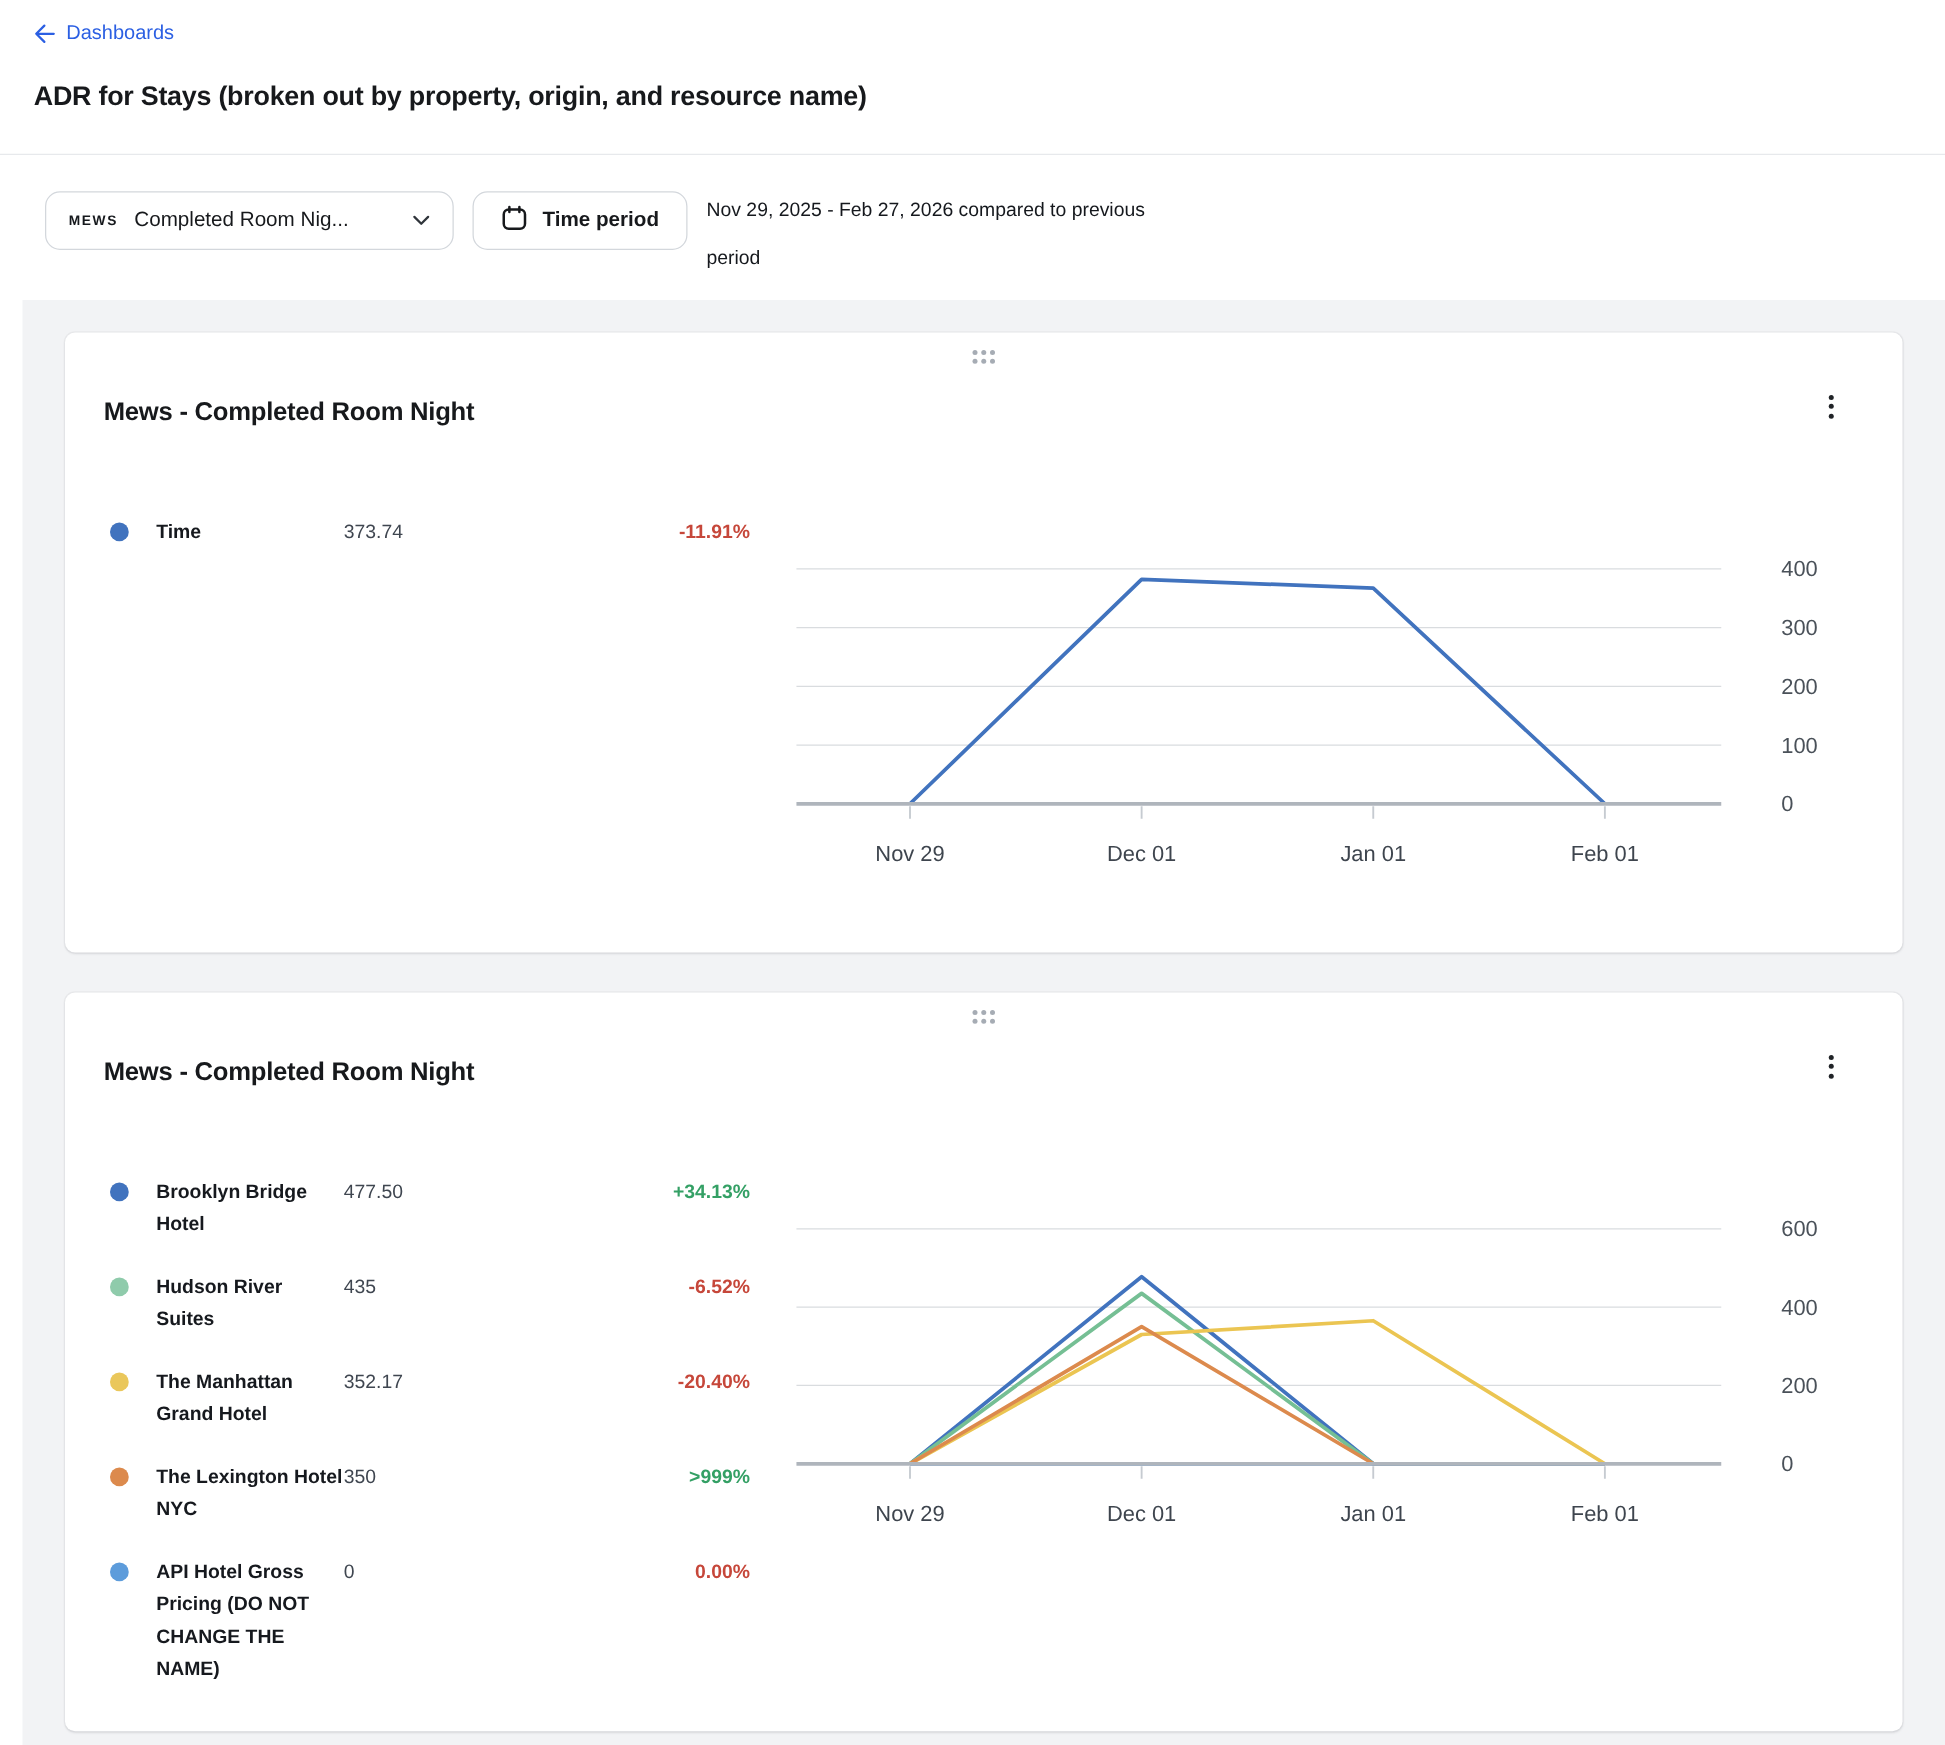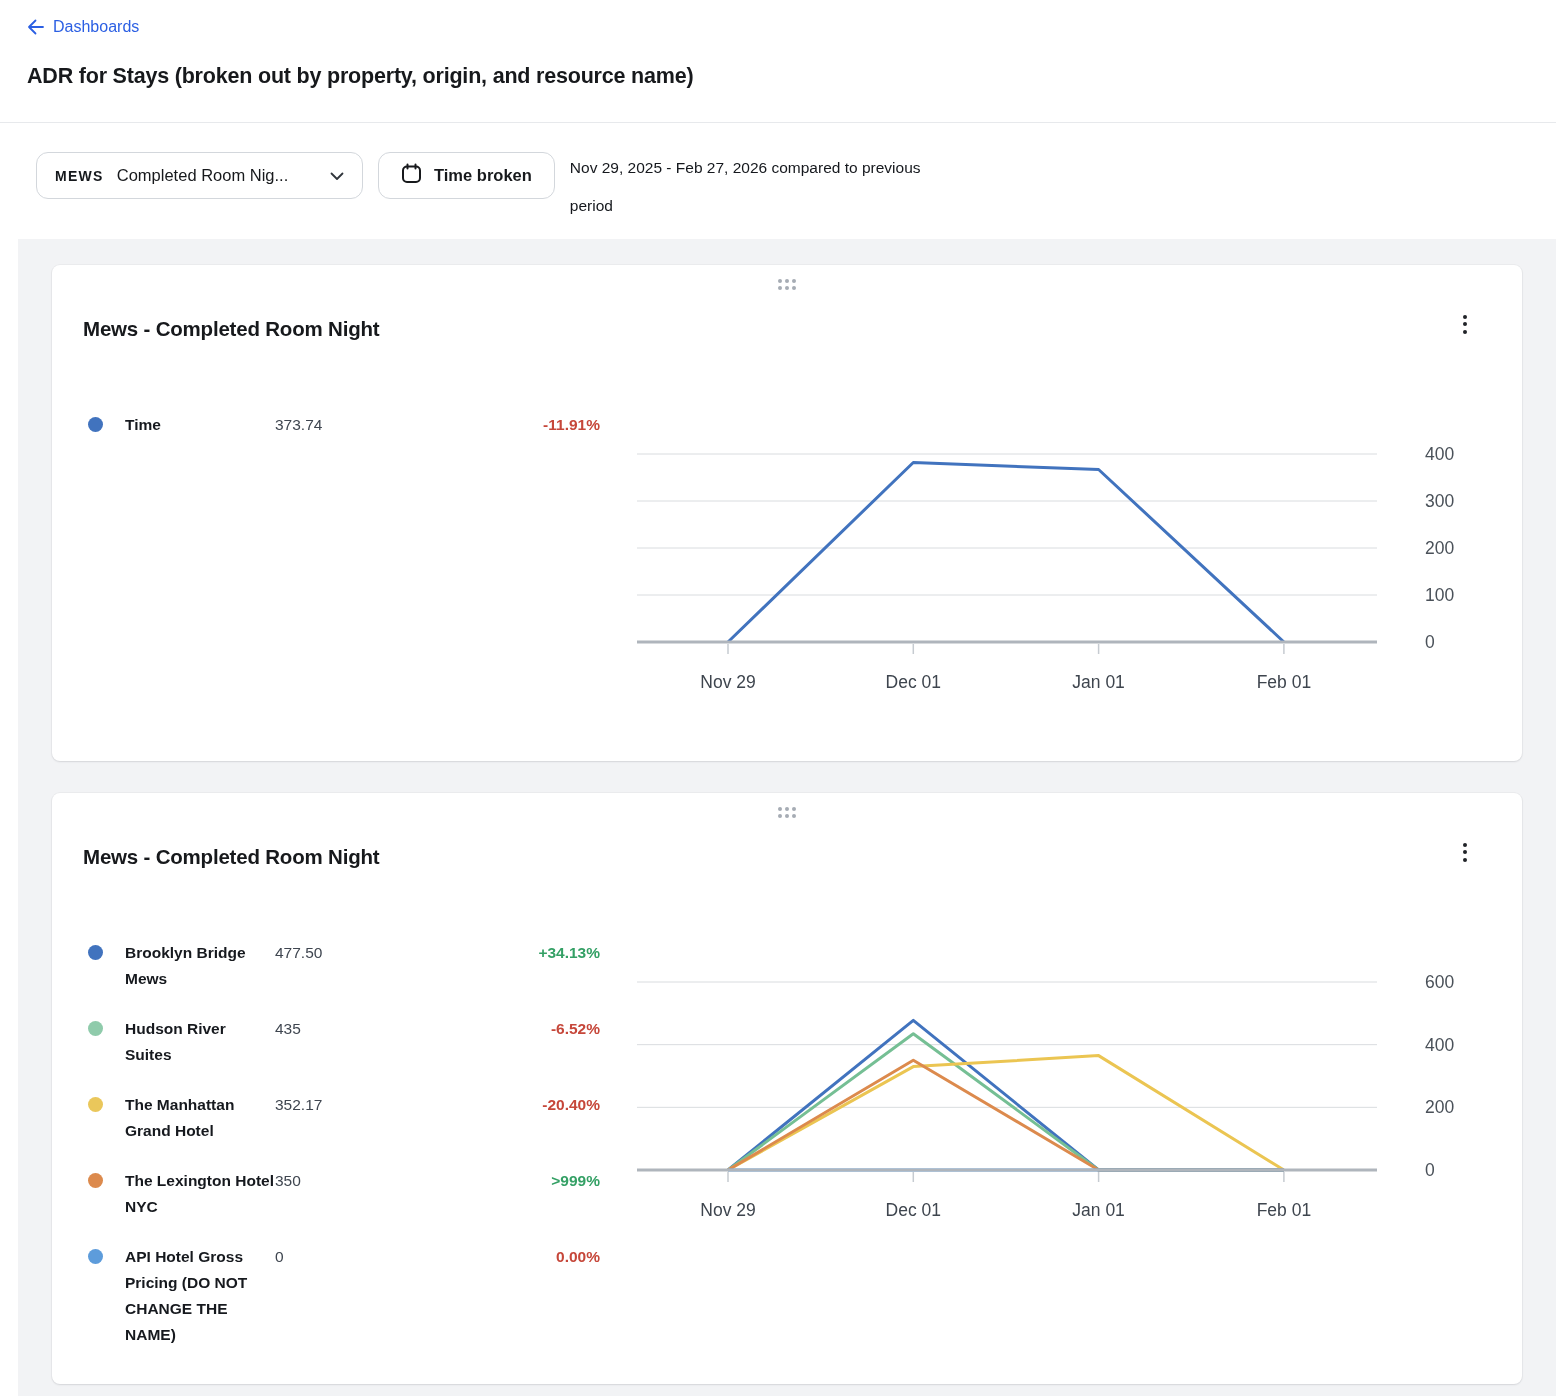--- a/index.html
+++ b/index.html
@@ -17,21 +17,21 @@
   .page-title { margin:25px 0 0 0; font-size:21.5px; font-weight:700;
                 color:#17191C; letter-spacing:-0.2px; }
   
   .controls { padding:16px 0 0 36px; }
   .controls-label { font-size:15px; color:#1A1E24; line-height:18px; }
   .controls-row { display:flex; align-items:flex-start; gap:15px; margin-top:13px; }
   .btn { display:inline-flex; align-items:center; height:47px; background:#fff;
          border:1px solid #D3D7DC; border-radius:12px; font-size:16.5px;
          color:#17191C; cursor:pointer; font-family:inherit; }
   .btn-metric { width:327px; padding:0 18px; gap:13px; }
-  .mews { font-size:14px; font-weight:700; letter-spacing:1.3px; color:#15181C; }
+  .mews { font-size:11px; font-weight:700; letter-spacing:1.3px; color:#15181C; }
   .btn-metric .lbl { flex:1; text-align:left; font-weight:500; white-space:nowrap;
                      overflow:hidden; }
   .btn-time { padding:0 22px; gap:12px; font-weight:600; }
   .date-range { font-size:15.5px; line-height:38px; color:#15181D;
                 max-width:378px; margin-top:-3px; }
   
   .canvas { margin-top:14px; background:#F2F3F5; padding:26px 34px 20px;
             border-bottom:1px solid #D9DCE0;margin-left:18px; }
   .card { position:relative; background:#fff; border-radius:8px;
           box-shadow:0 1px 2px rgba(16,24,40,.10), 0 0 0 1px rgba(16,24,40,.03); }
@@ -87,21 +87,21 @@
         </svg>
       </span>
     </button>
     <button class="btn btn-time">
       <span>
         <svg width="21" height="21" viewBox="0 0 21 21" fill="none">
           <rect x="2" y="3.5" width="17" height="15.5" rx="4" stroke="#17191C" stroke-width="2"></rect>
           <path d="M6.5 1.5 V5.5 M14.5 1.5 V5.5" stroke="#17191C" stroke-width="2" stroke-linecap="round"></path>
         </svg>
       </span>
-      <span>Time broken</span>
+      <span>Time period</span>
     </button>
     <div class="date-range">Nov 29, 2025 - Feb 27, 2026 compared to previous period</div>
   </div>
 </div>
 
 <div class="canvas">
 
   <section class="card card-1">
     <button class="drag">
       <i></i>
@@ -168,21 +168,21 @@
         <i></i>
           <i></i>
           <i></i>
       </span>
     </button>
     <h2 class="card-title">Mews - Completed Room Night</h2>
     <div class="card-body">
       <div class="legend">
         <div class="lrow">
           <span class="dot" style="background: rgb(65, 115, 190);"></span>
-          <span class="llabel">Brooklyn Bridge Mews</span>
+          <span class="llabel">Brooklyn Bridge Hotel</span>
           <span class="lvalue">477.50</span>
           <span class="lchange up">+34.13%</span>
         </div>
         <div class="lrow">
           <span class="dot" style="background: rgb(143, 203, 171);"></span>
           <span class="llabel">Hudson River Suites</span>
           <span class="lvalue">435</span>
           <span class="lchange down">-6.52%</span>
         </div>
         <div class="lrow">

